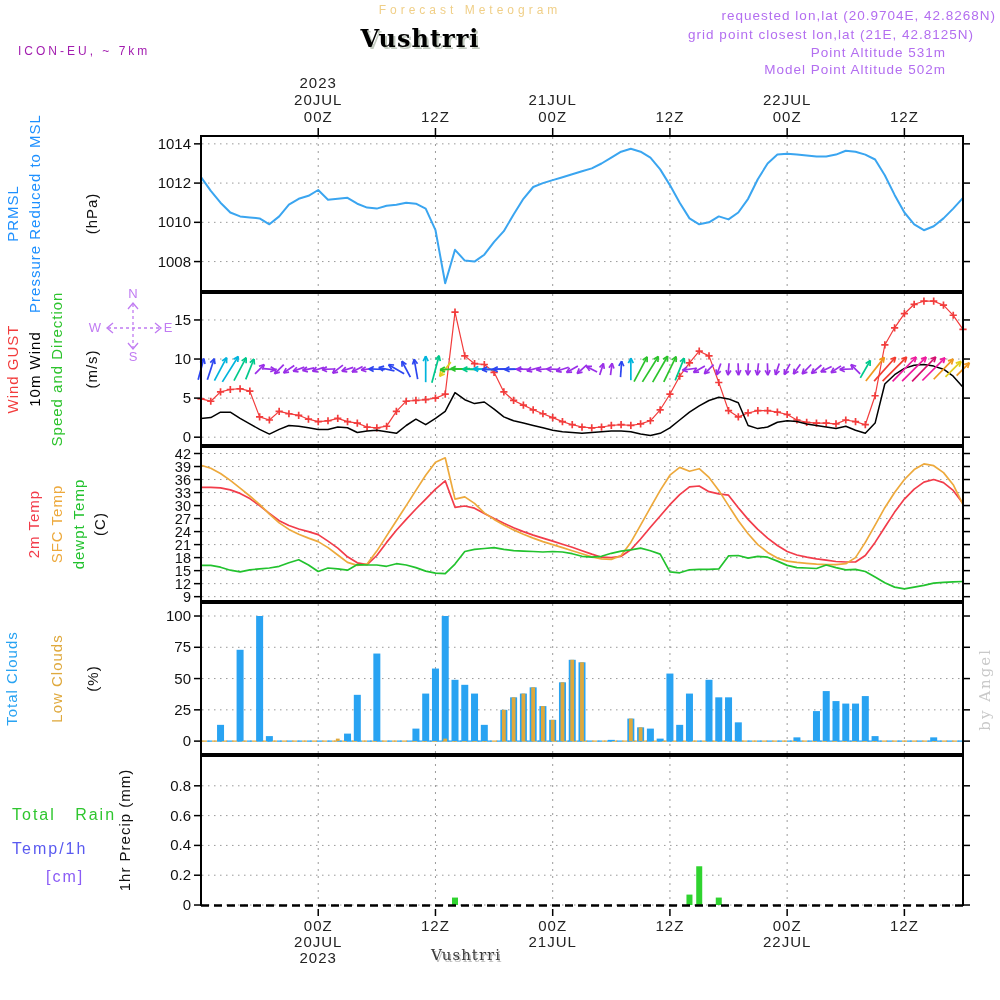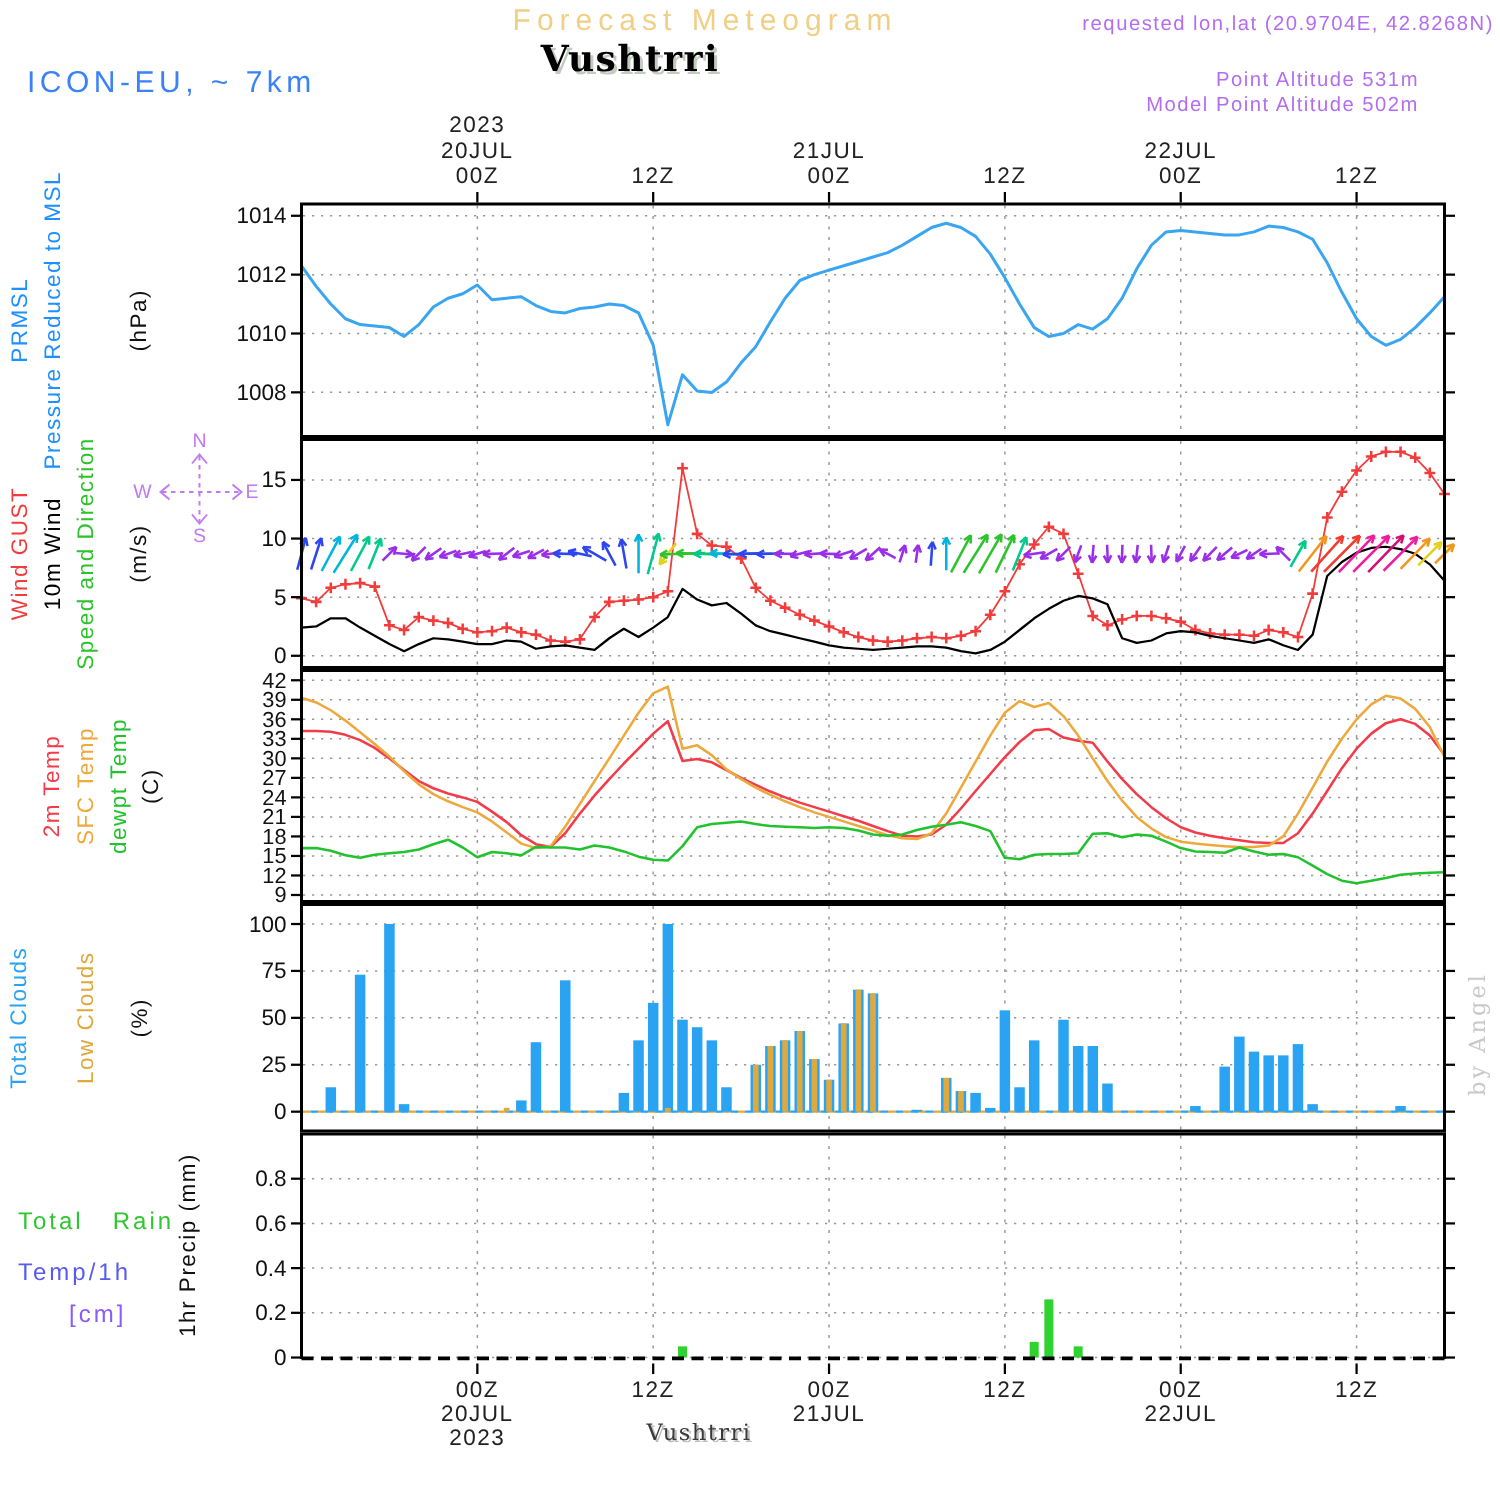--- a/index.html
+++ b/index.html
@@ -1,25 +1,25 @@
 <!DOCTYPE html>
 <html><head>
 <meta charset="utf-8">
 <style>
   html,body{margin:0;padding:0;background:#fff;}
   #stage{position:relative;width:1000px;height:1000px;background:#fff;overflow:hidden;
          font-family:"Liberation Sans",sans-serif;}
   #plot{position:absolute;left:0;top:0;}
   svg text{font-family:"Liberation Sans",sans-serif;}
   .hdr-title{position:absolute;top:3px;left:0;width:940px;text-align:center;
-    font-size:20px;letter-spacing:4px;color:#f0cf87;}
+    font-size:12px;letter-spacing:4px;color:#f0cf87;}
   .hdr-station{position:absolute;top:24px;left:0;width:840px;text-align:center;
     font-family:"DejaVu Serif","Liberation Serif",serif;font-weight:bold;font-size:24px;
     color:#000;text-shadow:2px 2px 0 #c3cbc0;letter-spacing:1px;}
-  .hdr-model{position:absolute;top:44px;left:18px;font-size:20px;letter-spacing:3px;color:#3b82f6;}
+  .hdr-model{position:absolute;top:44px;left:18px;font-size:12px;letter-spacing:3px;color:#a21caf;}
   .info-line{position:absolute;font-size:13.5px;letter-spacing:1px;color:#b36ef0;white-space:pre;}
   .il0{top:8px;right:4px;}
   .il1{top:27px;right:26px;}
   .il2{top:45px;right:54px;text-align:right;}
   .il3{top:62px;right:54px;}
   .precip-lab{position:absolute;font-size:16px;letter-spacing:2px;white-space:pre;}
   .lab-rain{left:12px;top:806px;color:#2fc62f;text-align:right;}
   .lab-snow{left:12px;top:840px;color:#5a5af0;}
   .lab-cm{left:46px;top:868px;color:#8b5cf6;}
   .watermark{position:absolute;top:648px;right:6px;writing-mode:vertical-rl;
@@ -30,20 +30,21 @@
     text-shadow:1.5px 1.5px 0 #bdbdbd;letter-spacing:1px;}
 </style>
 </head>
 <body>
 
 <div id="stage">
   <div class="hdr-title">Forecast Meteogram</div>
   <div class="hdr-station">Vushtrri</div>
   <div class="hdr-model">ICON-EU, ~ 7km</div>
   <div class="info-line il0">requested lon,lat (20.9704E, 42.8268N)</div>
+  <div class="info-line il1">grid point closest lon,lat (21E, 42.8125N)</div>
   <div class="info-line il2">Point Altitude 531m</div>
   <div class="info-line il3">Model Point Altitude 502m</div>
 
   <svg id="plot" width="1000" height="1000" viewBox="0 0 1000 1000">
       <g>
         <line x1="318.2307692307692" y1="137" x2="318.2307692307692" y2="290" stroke="#9a9a9a" stroke-width="1" stroke-dasharray="2 5"></line>
         <line x1="435.46153846153845" y1="137" x2="435.46153846153845" y2="290" stroke="#9a9a9a" stroke-width="1" stroke-dasharray="2 5"></line>
         <line x1="552.6923076923076" y1="137" x2="552.6923076923076" y2="290" stroke="#9a9a9a" stroke-width="1" stroke-dasharray="2 5"></line>
         <line x1="669.9230769230769" y1="137" x2="669.9230769230769" y2="290" stroke="#9a9a9a" stroke-width="1" stroke-dasharray="2 5"></line>
         <line x1="787.1538461538462" y1="137" x2="787.1538461538462" y2="290" stroke="#9a9a9a" stroke-width="1" stroke-dasharray="2 5"></line>

